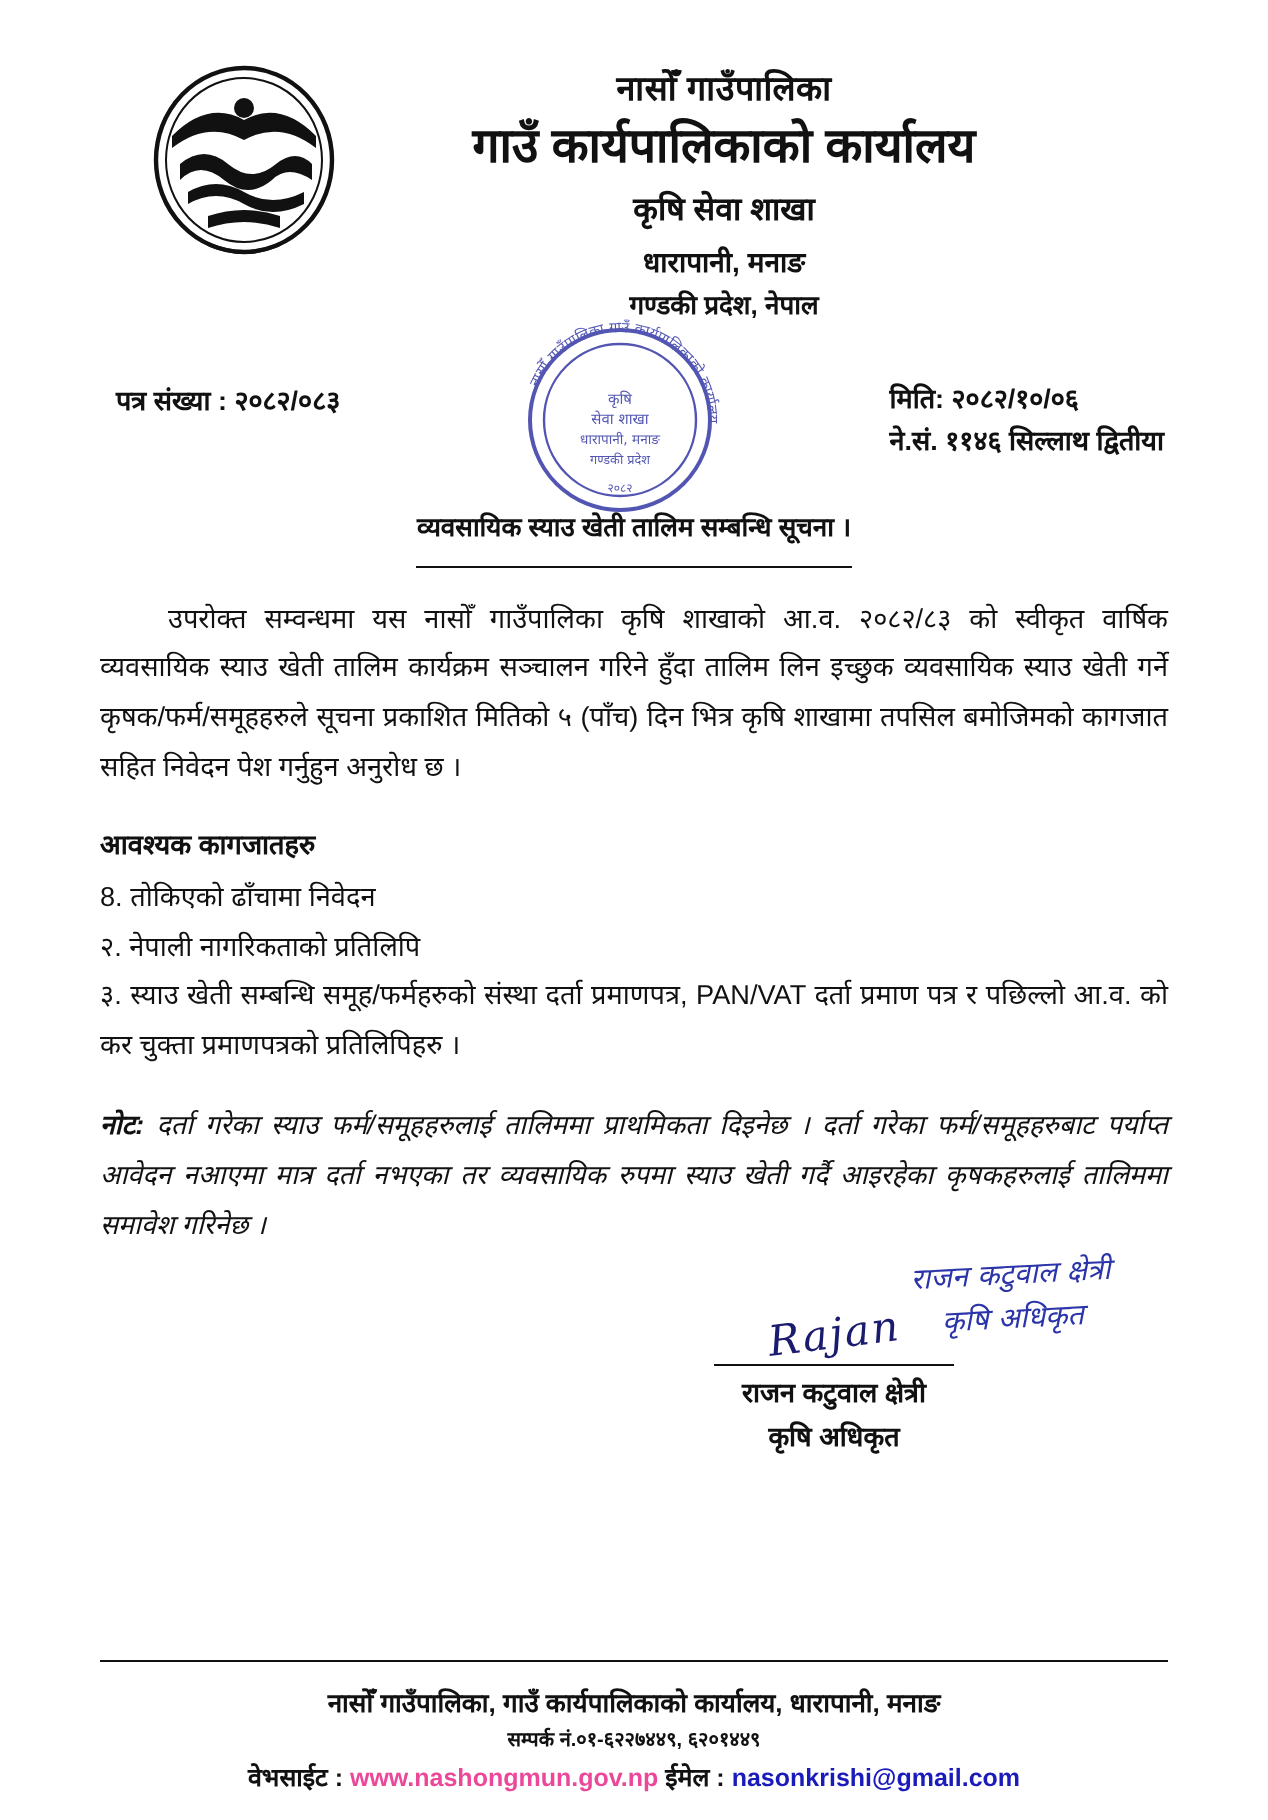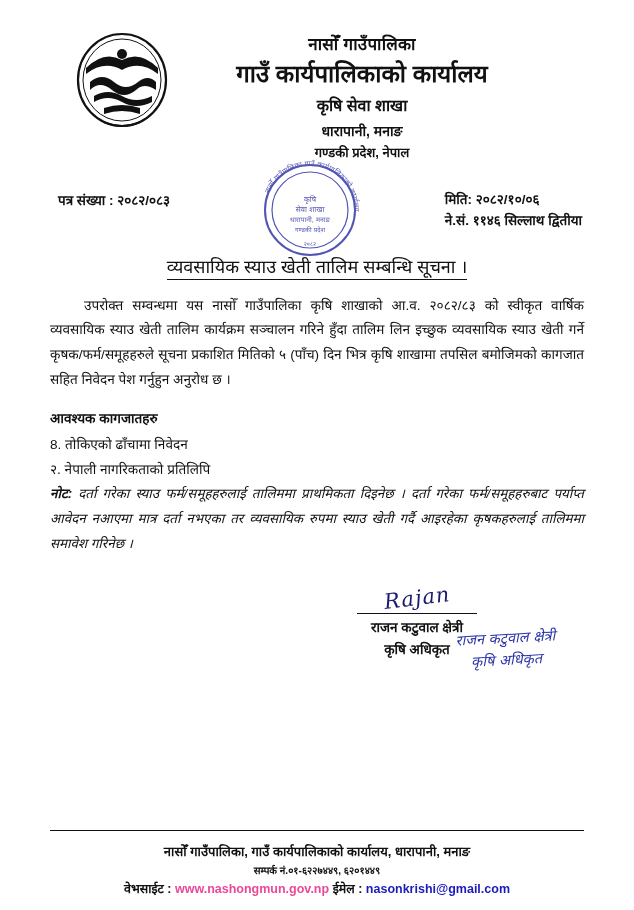--- a/index.html
+++ b/index.html
@@ -104,24 +104,24 @@
     pointer-events: none;
   }
 
   
   .subject-wrap {
     text-align: center;
     margin-top: 22px;
   }
   .subject {
     display: inline-block;
-    font-size: 18px;
-    font-weight: 400;
+    font-size: 13px;
+    font-weight: 700;
     border-bottom: 1.6px solid #111;
-    padding-bottom: 1px;
+    padding-bottom: 11px;
   }
 
   
   .body {
     padding: 0 50px 0 50px;
     box-sizing: border-box;
     margin-top: 14px;
     font-size: 13.6px;
     line-height: 1.82;
     text-align: justify;
@@ -135,21 +135,21 @@
   .list {
     margin: 2px 0 0 0;
     padding: 0;
     list-style: none;
   }
   .list li {
     line-height: 1.8;
     font-size: 13.6px;
   }
   .note {
-    margin-top: 0;
+    margin-top: 16px;
     font-style: italic;
     font-size: 13.4px;
     line-height: 1.85;
     text-align: justify;
   }
   .note b { font-style: italic; font-weight: 700; }
 
   
   .sig-block {
     margin-top: 22px;
@@ -295,20 +295,21 @@
     <span class="subject">व्यवसायिक स्याउ खेती तालिम सम्बन्धि सूचना ।</span>
   </div>
 
   <div class="body">
     <div class="para">उपरोक्त सम्वन्धमा यस नासोँ गाउँपालिका कृषि शाखाको आ.व. २०८२/८३ को स्वीकृत वार्षिक व्यवसायिक स्याउ खेती तालिम कार्यक्रम सञ्चालन गरिने हुँदा तालिम लिन इच्छुक व्यवसायिक स्याउ खेती गर्ने कृषक/फर्म/समूहहरुले सूचना प्रकाशित मितिको ५ (पाँच) दिन भित्र कृषि शाखामा तपसिल बमोजिमको कागजात सहित निवेदन पेश गर्नुहुन अनुरोध छ ।</div>
 
     <div class="section-title">आवश्यक कागजातहरु</div>
     <ul class="list">
       <li>8. तोकिएको ढाँचामा निवेदन</li>
       <li>२. नेपाली नागरिकताको प्रतिलिपि</li>
+      <li>३. स्याउ खेती सम्बन्धि समूह/फर्महरुको संस्था दर्ता प्रमाणपत्र, PAN/VAT दर्ता प्रमाण पत्र र पछिल्लो आ.व. को कर चुक्ता प्रमाणपत्रको प्रतिलिपिहरु ।</li>
     </ul>
 
     <div class="note">
       <b>नोट:</b>
       <span>दर्ता गरेका स्याउ फर्म/समूहहरुलाई तालिममा प्राथमिकता दिइनेछ ।   दर्ता गरेका फर्म/समूहहरुबाट पर्याप्त आवेदन नआएमा मात्र दर्ता नभएका तर व्यवसायिक रुपमा स्याउ खेती गर्दै आइरहेका कृषकहरुलाई तालिममा समावेश गरिनेछ ।</span>
     </div>
 
     <div class="sig-block">
       <div class="sig-inner">
         <div class="sig-script">Rajan</div>

